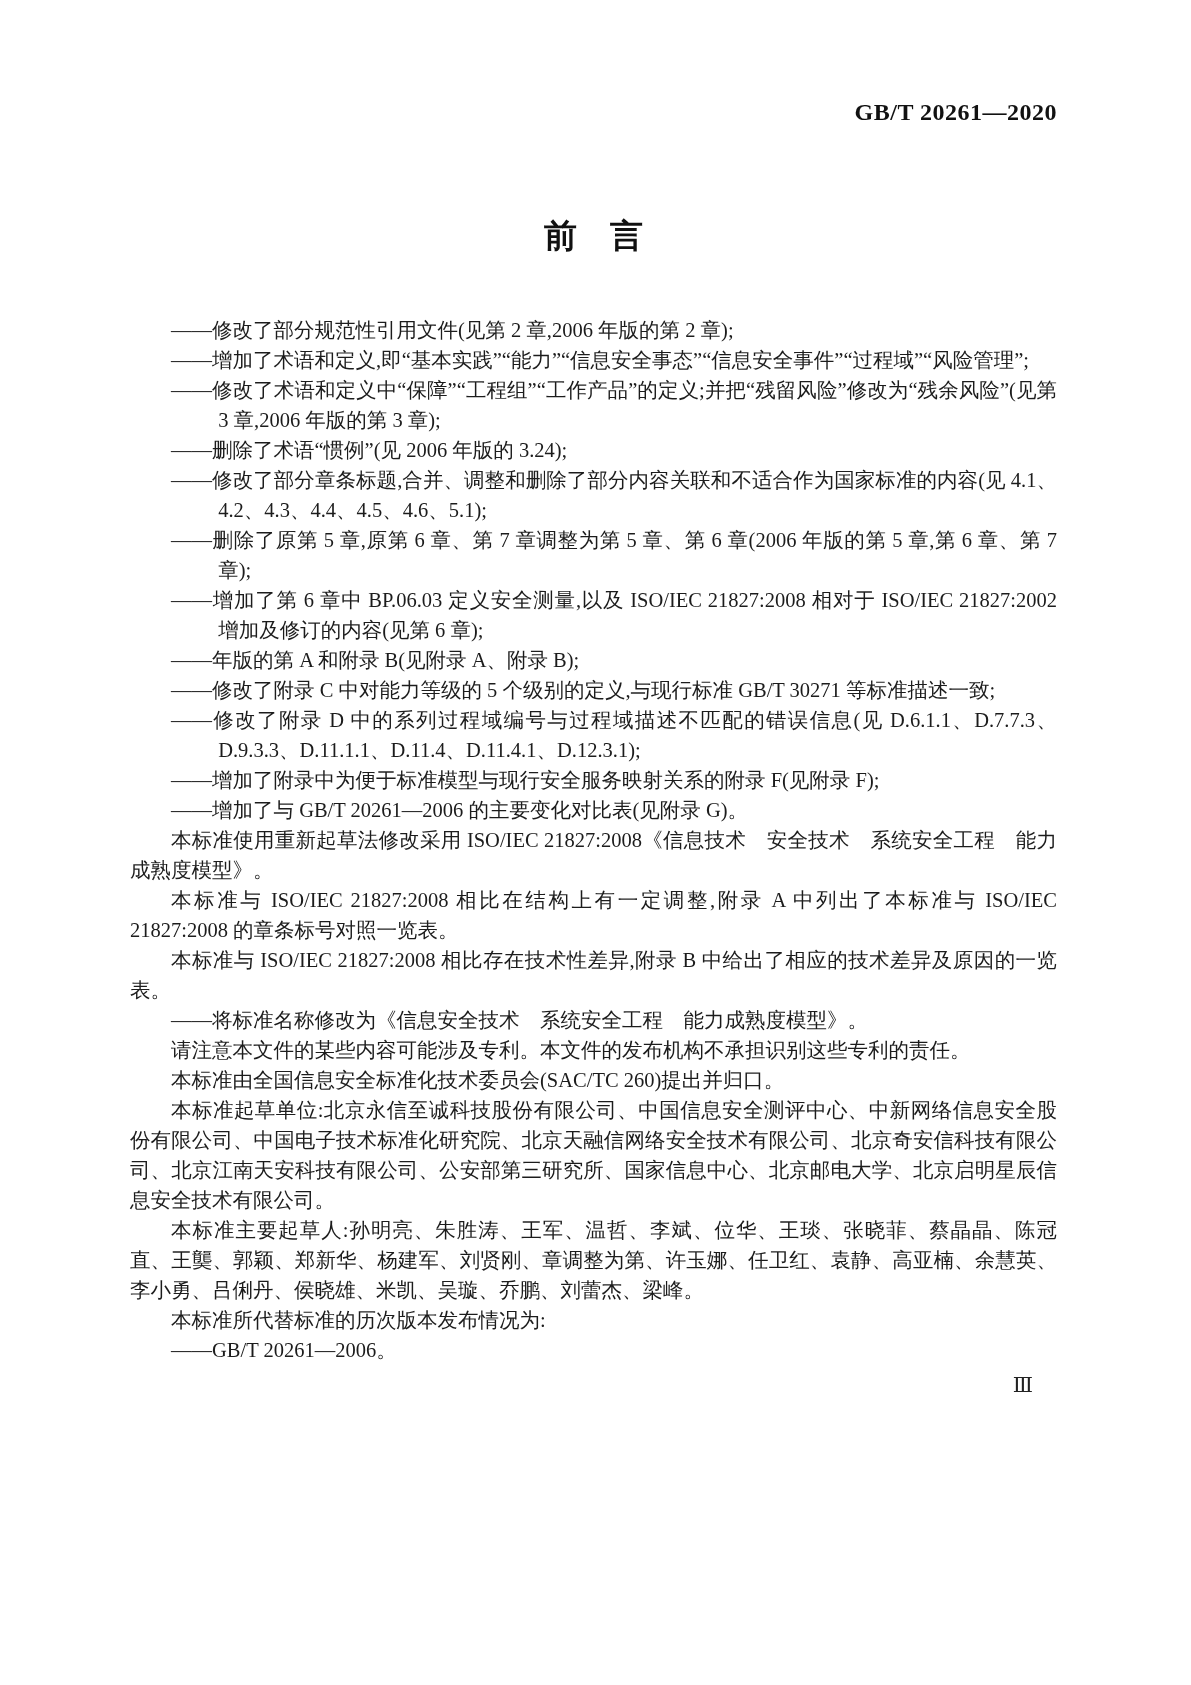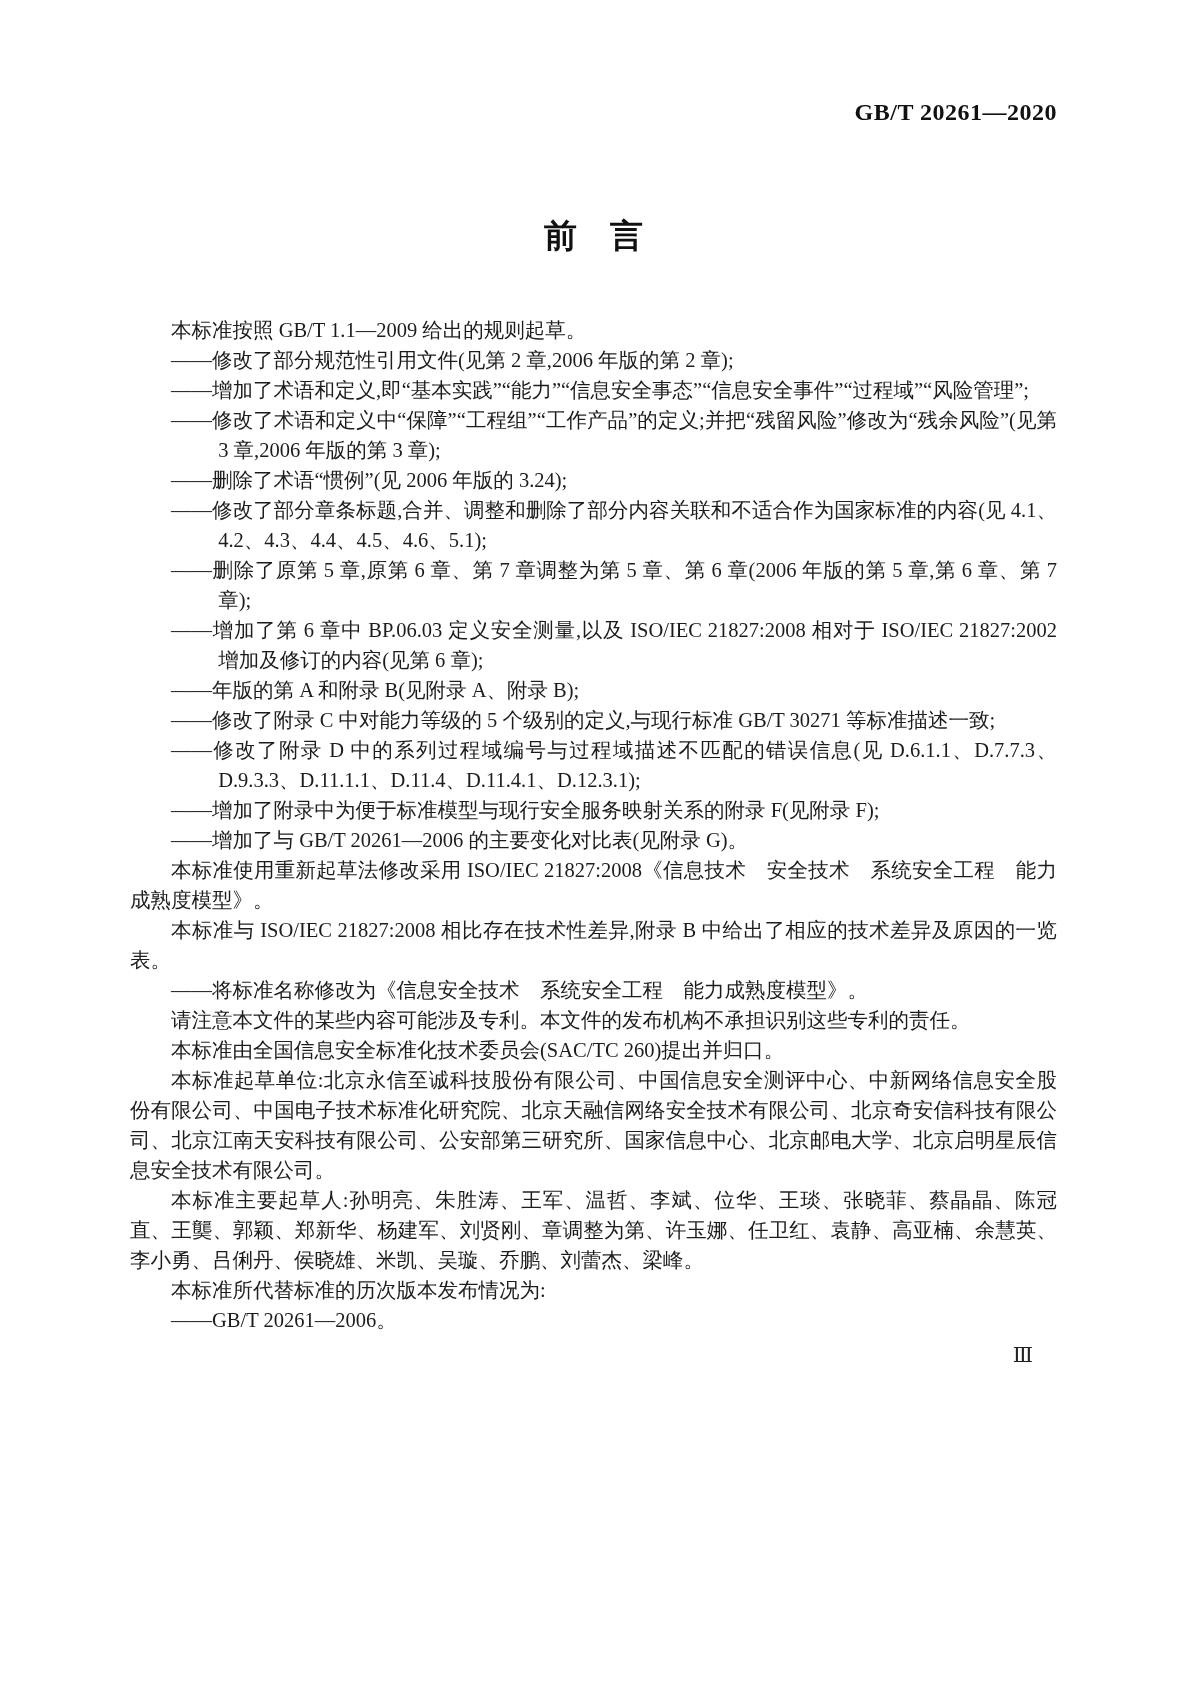--- a/index.html
+++ b/index.html
@@ -58,34 +58,34 @@
 </head>
 <body>
 
 <div class="page">
 
   <div class="doc-header">GB/T 20261—2020</div>
 
   <h1 class="doc-title">前　言</h1>
 
   <div class="foreword">
-    <p class="para">本标准按照 GB/T 1.1—2009 给出的规则起草。</p>
     <p class="dash">——修改了部分规范性引用文件(见第 2 章,2006 年版的第 2 章);</p>
     <p class="dash">——增加了术语和定义,即“基本实践”“能力”“信息安全事态”“信息安全事件”“过程域”“风险管理”;</p>
     <p class="dash">——修改了术语和定义中“保障”“工程组”“工作产品”的定义;并把“残留风险”修改为“残余风险”(见第 3 章,2006 年版的第 3 章);</p>
     <p class="dash">——删除了术语“惯例”(见 2006 年版的 3.24);</p>
     <p class="dash">——修改了部分章条标题,合并、调整和删除了部分内容关联和不适合作为国家标准的内容(见 4.1、4.2、4.3、4.4、4.5、4.6、5.1);</p>
     <p class="dash">——删除了原第 5 章,原第 6 章、第 7 章调整为第 5 章、第 6 章(2006 年版的第 5 章,第 6 章、第 7 章);</p>
     <p class="dash">——增加了第 6 章中 BP.06.03 定义安全测量,以及 ISO/IEC 21827:2008 相对于 ISO/IEC 21827:2002 增加及修订的内容(见第 6 章);</p>
     <p class="dash">——年版的第 A 和附录 B(见附录 A、附录 B);</p>
     <p class="dash">——修改了附录 C 中对能力等级的 5 个级别的定义,与现行标准 GB/T 30271 等标准描述一致;</p>
     <p class="dash">——修改了附录 D 中的系列过程域编号与过程域描述不匹配的错误信息(见 D.6.1.1、D.7.7.3、D.9.3.3、D.11.1.1、D.11.4、D.11.4.1、D.12.3.1);</p>
     <p class="dash">——增加了附录中为便于标准模型与现行安全服务映射关系的附录 F(见附录 F);</p>
     <p class="dash">——增加了与 GB/T 20261—2006 的主要变化对比表(见附录 G)。</p>
     <p class="para">本标准使用重新起草法修改采用 ISO/IEC 21827:2008《信息技术　安全技术　系统安全工程　能力成熟度模型》。</p>
+    <p class="para">本标准与 ISO/IEC 21827:2008 相比在结构上有一定调整,附录 A 中列出了本标准与 ISO/IEC 21827:2008 的章条标号对照一览表。</p>
     <p class="para">本标准与 ISO/IEC 21827:2008 相比存在技术性差异,附录 B 中给出了相应的技术差异及原因的一览表。</p>
     <p class="dash">——将标准名称修改为《信息安全技术　系统安全工程　能力成熟度模型》。</p>
     <p class="para">请注意本文件的某些内容可能涉及专利。本文件的发布机构不承担识别这些专利的责任。</p>
     <p class="para">本标准由全国信息安全标准化技术委员会(SAC/TC 260)提出并归口。</p>
     <p class="para">本标准起草单位:北京永信至诚科技股份有限公司、中国信息安全测评中心、中新网络信息安全股份有限公司、中国电子技术标准化研究院、北京天融信网络安全技术有限公司、北京奇安信科技有限公司、北京江南天安科技有限公司、公安部第三研究所、国家信息中心、北京邮电大学、北京启明星辰信息安全技术有限公司。</p>
     <p class="para">本标准主要起草人:孙明亮、朱胜涛、王军、温哲、李斌、位华、王琰、张晓菲、蔡晶晶、陈冠直、王龑、郭颖、郑新华、杨建军、刘贤刚、章调整为第、许玉娜、任卫红、袁静、高亚楠、余慧英、李小勇、吕俐丹、侯晓雄、米凯、吴璇、乔鹏、刘蕾杰、梁峰。</p>
     <p class="para">本标准所代替标准的历次版本发布情况为:</p>
     <p class="dash">——GB/T 20261—2006。</p>
   </div>
 

